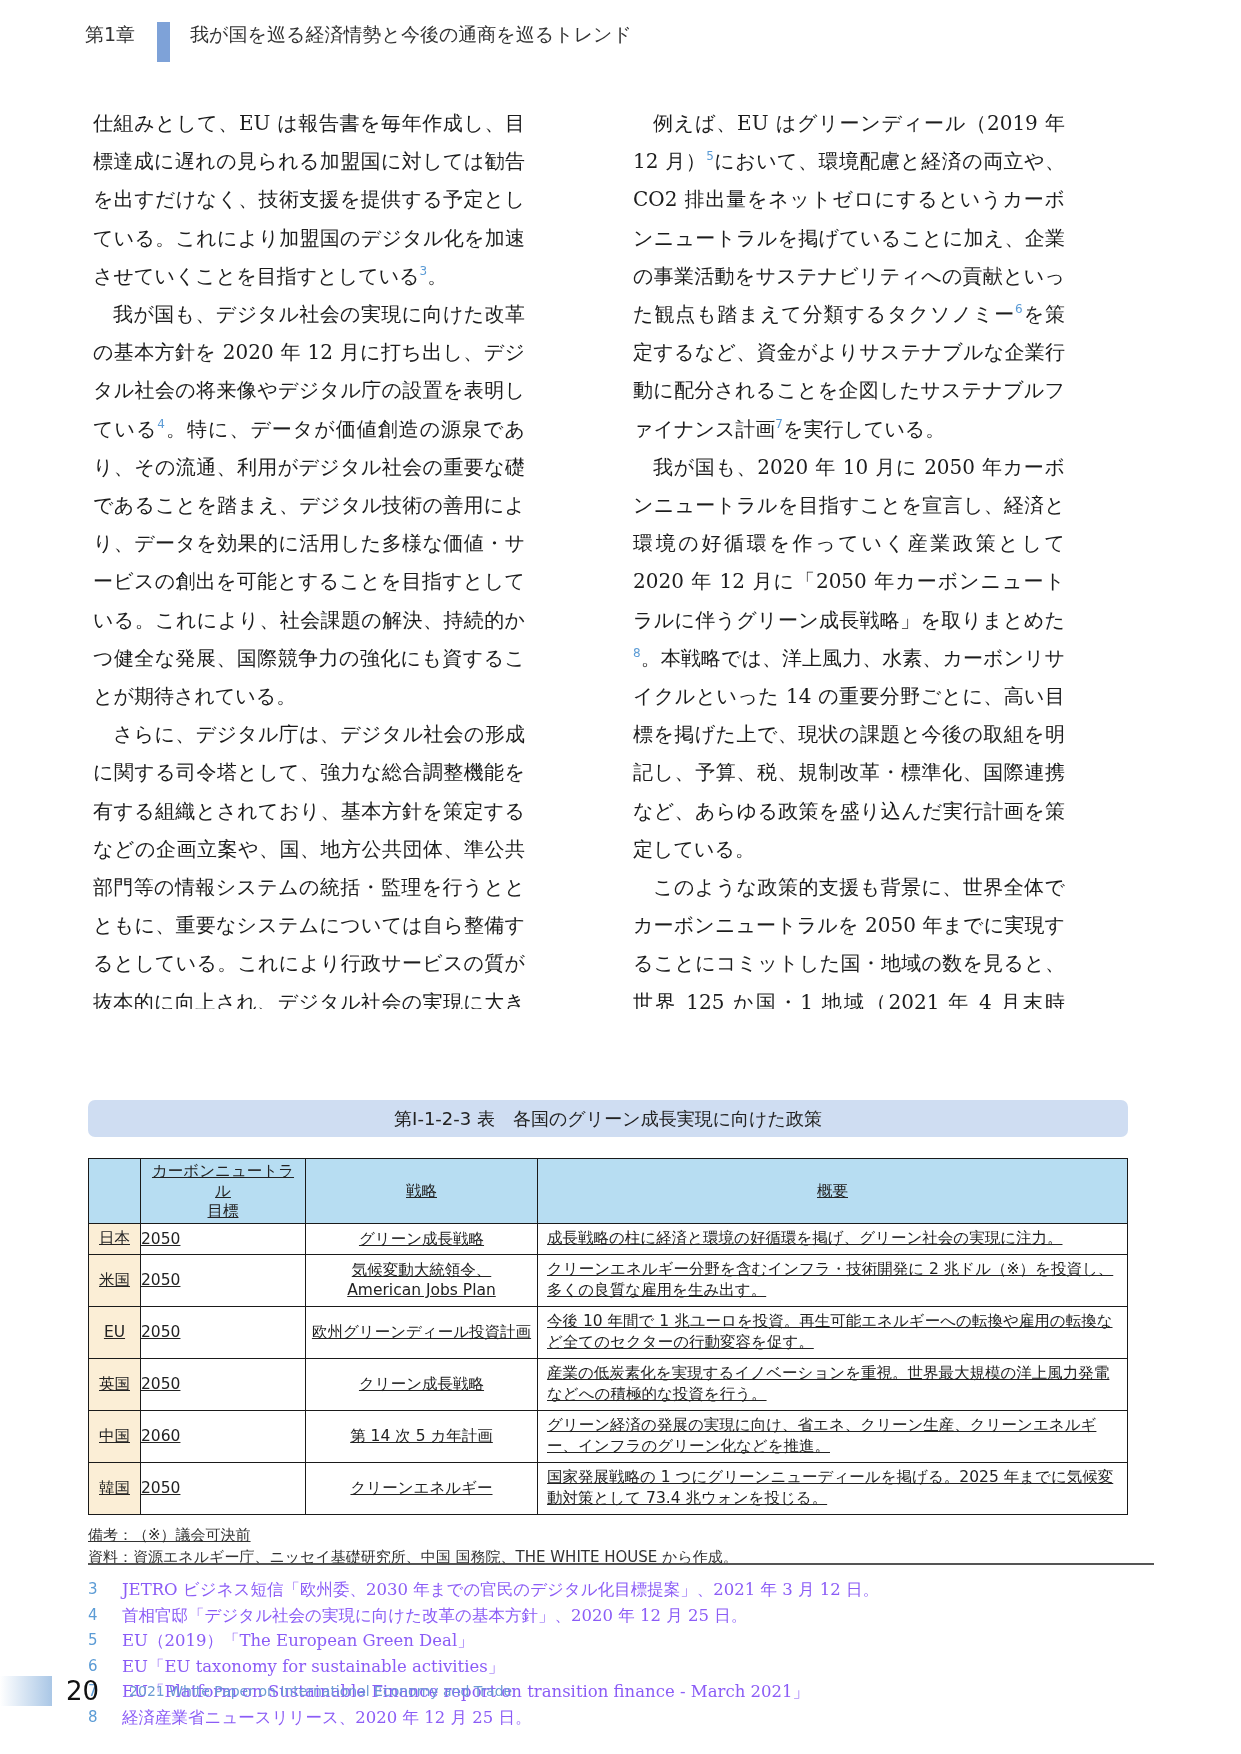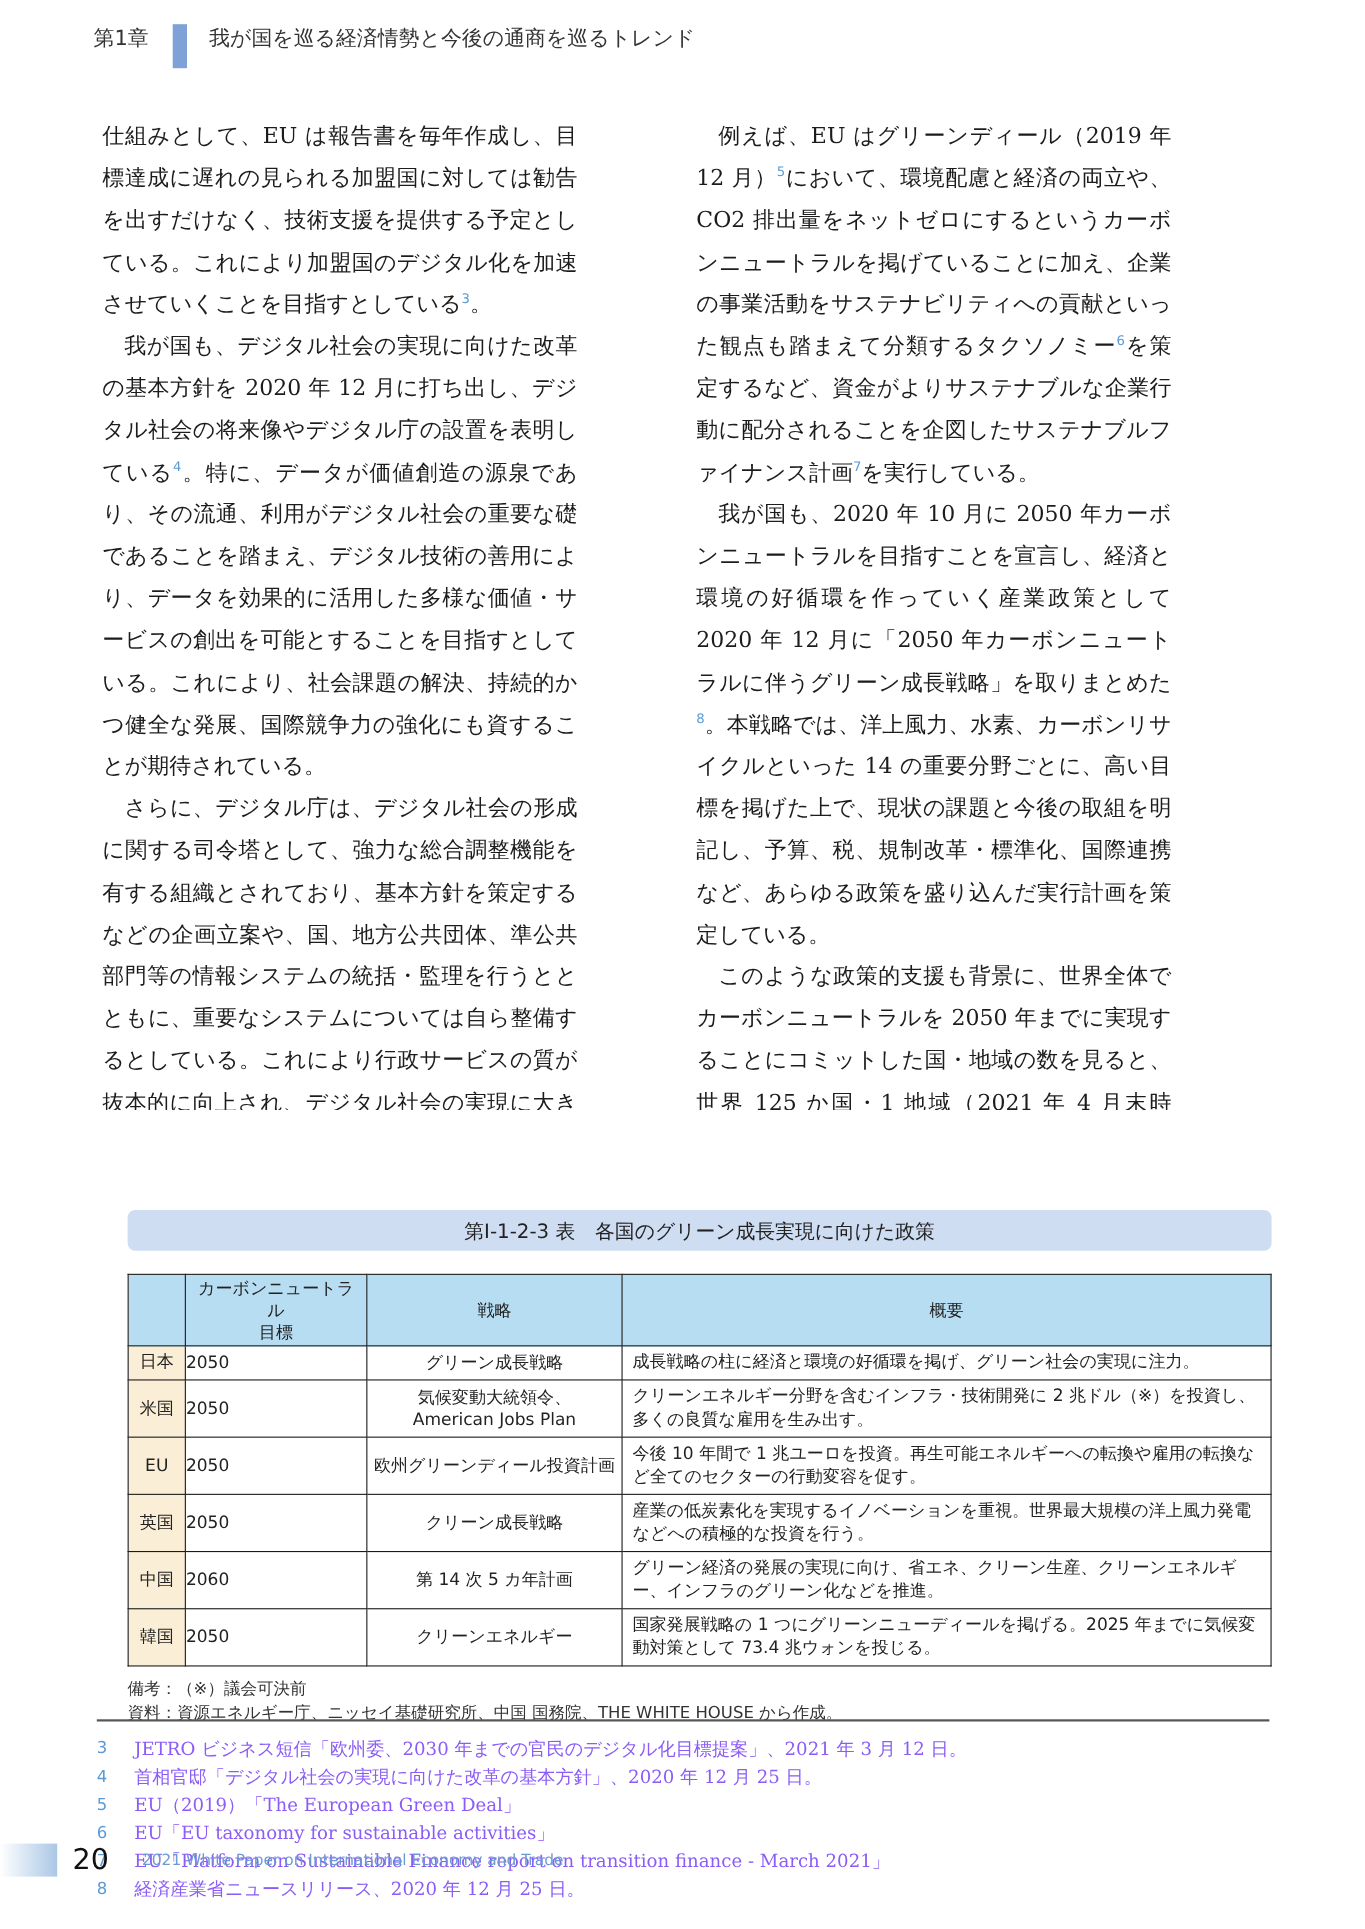--- a/index.html
+++ b/index.html
@@ -15,33 +15,33 @@
   .chapter-bar { width:13px; height:40px; background:#7ea2d8; margin:0 20px 0 22px; }
   
   .columns { position:absolute; top:104px; left:93px; width:972px; height:905px;
     display:flex; gap:108px; overflow:hidden; }
   .col { width:447px; }
   .body-p { font-size:20px; line-height:38.2px; text-align:justify; }
   .body-p.indent { text-indent:1em; }
   sup.fn-ref { color:#5b9bd5; font-family:"DejaVu Sans", sans-serif; font-size:12px; line-height:0; }
   
   .table-section { position:absolute; top:1100px; left:88px; width:1040px;
-    font-family:"DejaVu Sans", "Liberation Sans", sans-serif;margin-left:28px; }
+    font-family:"DejaVu Sans", "Liberation Sans", sans-serif; }
   .table-caption { height:37px; background:#cfddf2; border-radius:7px;
     display:flex; align-items:center; justify-content:center;
     font-size:18px; color:#222; }
-  table.policy { border-collapse:collapse; width:100%; margin-top:21px; font-size:15.5px; color:#222; }
+  table.policy { border-collapse:collapse; width:100%; margin-top:21px; font-size:15.5px; color:#222;text-decoration:underline; }
   table.policy th, table.policy td { border:1px solid #1a1a1a; }
   table.policy th { background:#b7ddf2; font-weight:normal; text-align:center;
     height:48px; white-space:pre-line; line-height:20px; padding:2px 4px; }
   td.td-country { background:#fbeed6; text-align:center; width:52px; padding:4px 2px; }
   td.td-target { text-align:left; width:165px; }
   td.td-strategy { text-align:center; width:232px; white-space:pre-line; line-height:20px; padding:3px 4px; }
   td.td-summary { text-align:left; padding:4px 9px; line-height:21.5px; }
-  .table-notes { margin-top:9px; font-size:15px; color:#333; line-height:22px; }
+  .table-notes { margin-top:9px; font-size:15px; color:#333; line-height:22px;text-decoration:underline; }
   
   .footnotes { position:absolute; top:1563px; left:88px; width:1066px;
     border-top:2px solid #555; padding-top:12px; }
   .footnote { display:flex; font-size:16.5px; line-height:25.5px; }
   .fn-num { font-family:"DejaVu Sans", sans-serif; color:#5b9bd5; font-size:15px;
     width:20px; flex:none; margin-right:14px; text-align:left; }
   .fn-text { color:#8b5cf6; }
   
   .page-footer { position:absolute; top:1676px; left:0; display:flex; align-items:center;
     font-family:"DejaVu Sans", "Liberation Sans", sans-serif; }

